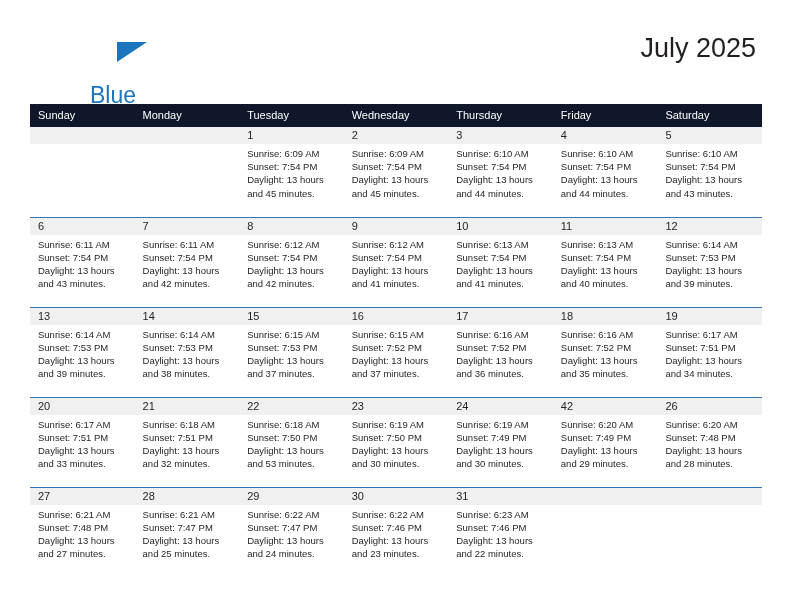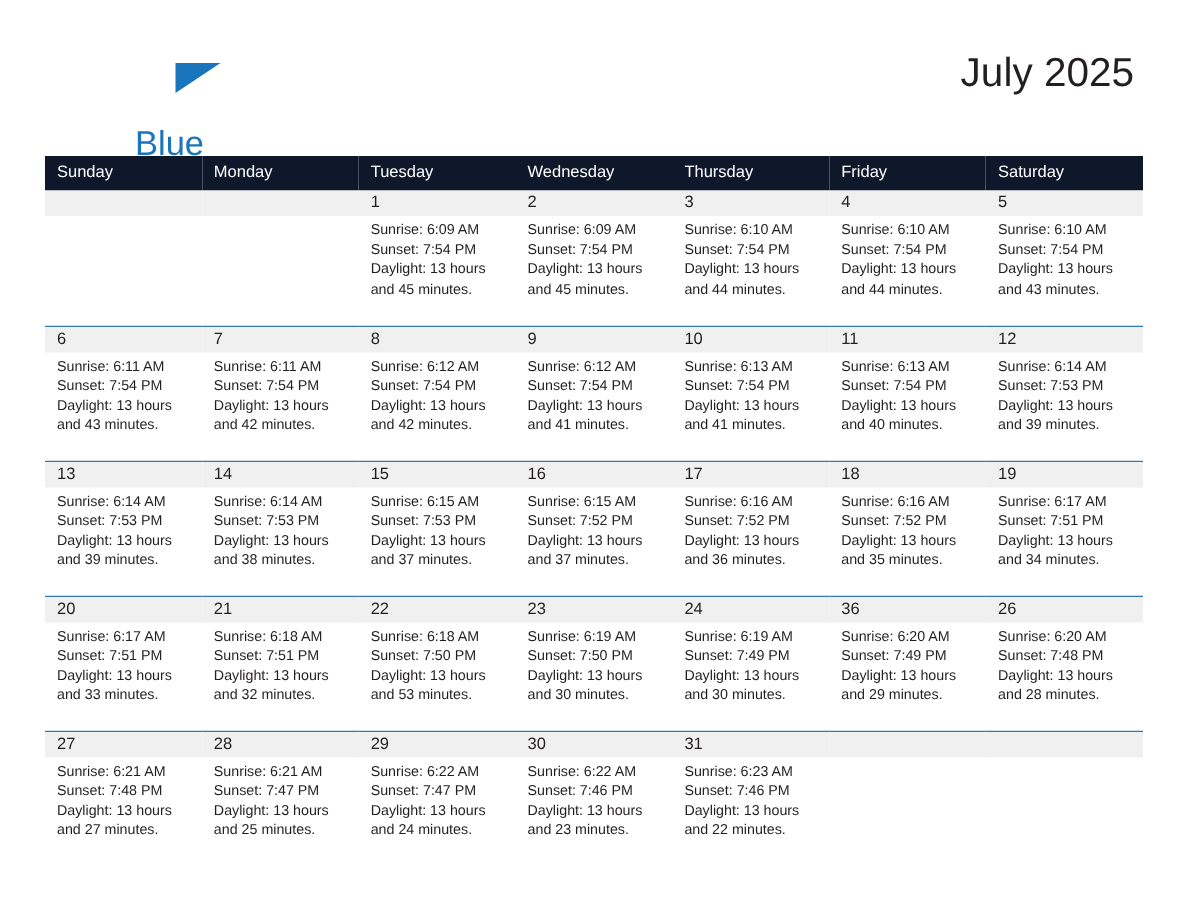--- a/index.html
+++ b/index.html
@@ -399,21 +399,21 @@
             <td class="day">
               <div class="datenum-band">24</div>
               <div class="cell-body">
                 <div>Sunrise: 6:19 AM</div>
                 <div>Sunset: 7:49 PM</div>
                 <div>Daylight: 13 hours</div>
                 <div>and 30 minutes.</div>
               </div>
             </td>
             <td class="day">
-              <div class="datenum-band">36</div>
+              <div class="datenum-band">42</div>
               <div class="cell-body">
                 <div>Sunrise: 6:20 AM</div>
                 <div>Sunset: 7:49 PM</div>
                 <div>Daylight: 13 hours</div>
                 <div>and 29 minutes.</div>
               </div>
             </td>
             <td class="day">
               <div class="datenum-band">26</div>
               <div class="cell-body">

